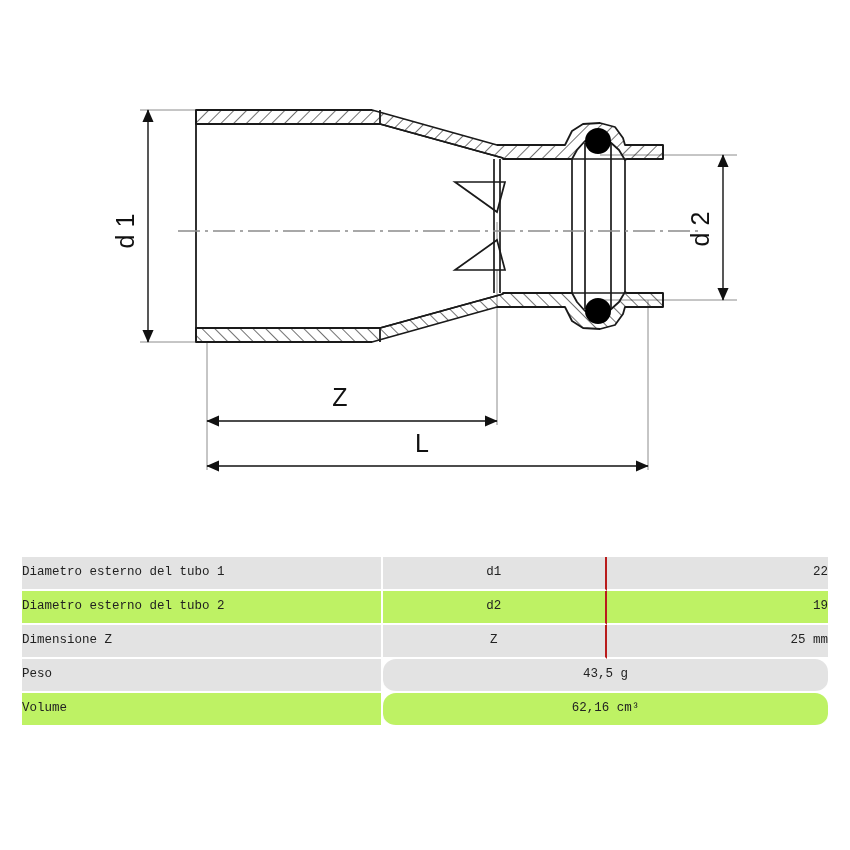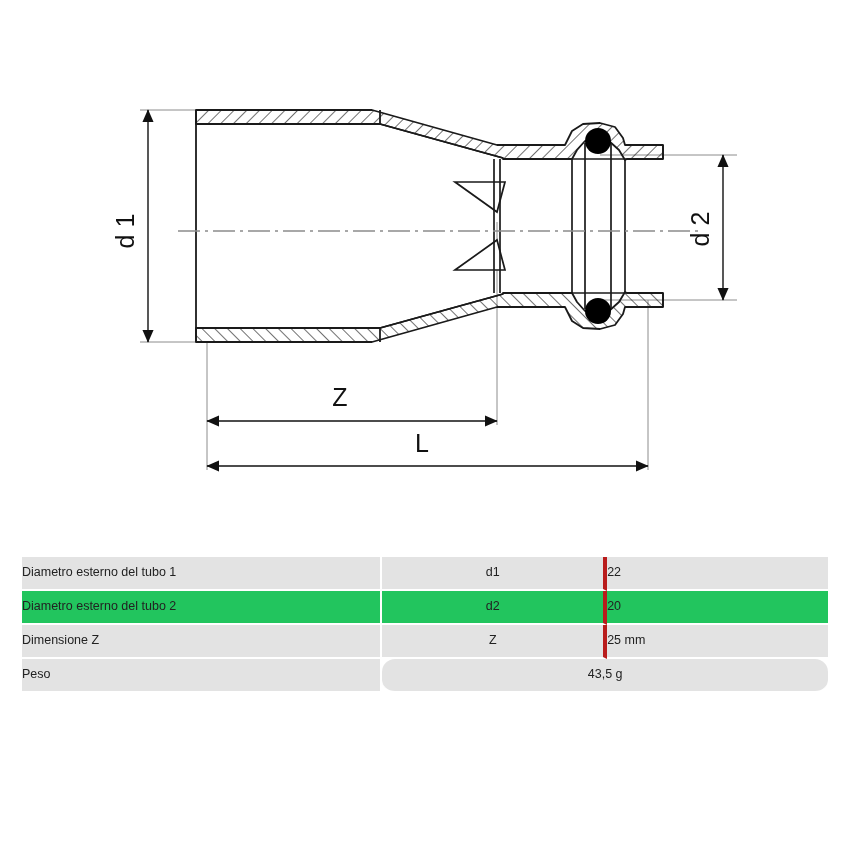--- a/index.html
+++ b/index.html
@@ -39,51 +39,51 @@
 
   
   #spec-table {
     position: absolute;
     left: 22px;
     top: 557px;
     width: 806px;
     border-collapse: separate;
     border-spacing: 0;
   }
-  #spec-table tr { height: 32px; }
+  #spec-table tr { height: 32px; font-family: Liberation Mono, monospace; }
   #spec-table td {
     height: 32px;
     font-size: 12.5px;
     color: #222222;
     padding: 0;
     border-bottom: 2px solid #ffffff;
     vertical-align: middle;
     line-height: 1.1;
   }
   td.c-label {
     width: 360px;
     padding-left: 14px;
     text-align: left;
     border-right: 2px solid #ffffff;
   }
   td.c-sym {
     width: 222px;
     text-align: center;
-    border-right: 4px solid #b91c1c;
+    border-right: 2px solid #b91c1c;
   }
   td.c-val {
     width: 222px;
-    text-align: left;
+    text-align: right;
   }
   td.c-wide {
     text-align: center;
     border-radius: 13px;
   }
   tr.row-a td { background: #e3e3e3; }
-  tr.row-b td { background: #22c55e; }
+  tr.row-b td { background: #bef264; }
 </style>
 </head>
 <body>
 
 <div id="page">
 
   <div id="drawing-area">
     <svg id="drawing-svg" viewBox="0 0 850 520" xmlns="http://www.w3.org/2000/svg">
       <defs>
         <marker id="arrFull" viewBox="0 0 10 10" refX="9.5" refY="5" markerWidth="9" markerHeight="9" orient="auto-start-reverse">
@@ -209,33 +209,37 @@
 
       <tr class="row-a">
         <td class="c-label">Diametro esterno del tubo 1</td>
         <td class="c-sym">d1</td>
         <td class="c-val">22</td>
       </tr>
 
       <tr class="row-b">
         <td class="c-label">Diametro esterno del tubo 2</td>
         <td class="c-sym">d2</td>
-        <td class="c-val">20</td>
+        <td class="c-val">19</td>
       </tr>
 
       <tr class="row-a">
         <td class="c-label">Dimensione Z</td>
         <td class="c-sym">Z</td>
         <td class="c-val">25 mm</td>
       </tr>
 
 
       <tr class="row-a">
         <td class="c-label">Peso</td>
         <td class="c-wide" colspan="2">43,5 g</td>
       </tr>
 
+      <tr class="row-b">
+        <td class="c-label">Volume</td>
+        <td class="c-wide" colspan="2">62,16 cm³</td>
+      </tr>
 
 
     </tbody>
   </table>
 
 </div>
 
 </body></html>

